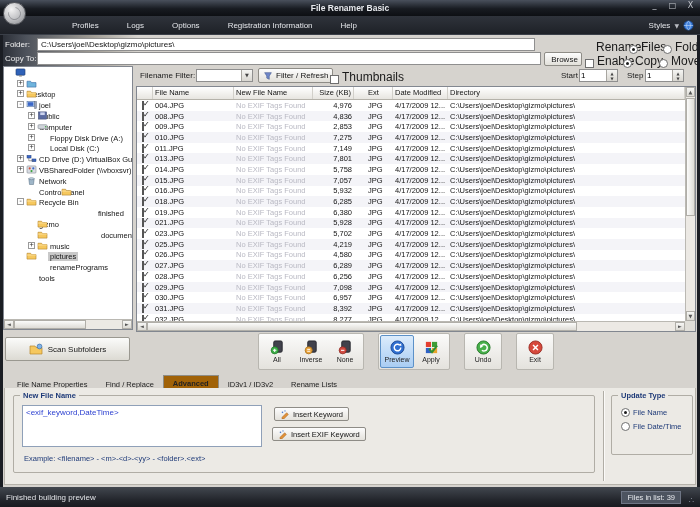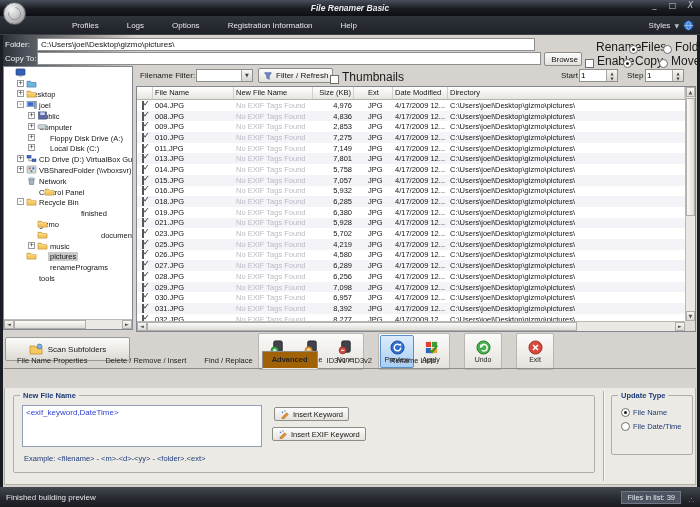--- a/index.html
+++ b/index.html
@@ -2,21 +2,21 @@
 <html><head>
 <meta charset="utf-8">
 <style>
   * { box-sizing:border-box; margin:0; padding:0; }
   html,body { width:700px; height:507px; }
   body { font-family:"Liberation Sans",sans-serif; background:#888; }
   .win { position:relative; width:700px; height:507px; background:#d6d3ce; overflow:hidden; font-size:8px; color:#141414; }
 
   
   .titlebar { position:absolute; left:0; top:0; right:0; height:16px;
-    background:linear-gradient(#49505c,#181b21 55%,#0d0f13);font-style:italic; }
+    background:linear-gradient(#49505c,#181b21 55%,#0d0f13); }
   .title { position:absolute; left:0; right:0; top:2.5px; text-align:center; color:#e8eaee; font-weight:bold; font-size:8.5px; }
   .winbtns { position:absolute; right:5px; top:1px; display:flex; gap:9px; color:#c6c9cf; font-size:8px; font-family:"DejaVu Sans",sans-serif; }
   .winbtn { width:9px; text-align:center; }
 
   .logo { position:absolute; left:3px; top:2px; width:23px; height:23px; border-radius:50%; z-index:9;
     background:radial-gradient(circle at 35% 30%, #f4f4f4, #bcbdc0 55%, #82848a); border:1px solid #595b60; }
   .logo::after { content:""; position:absolute; inset:4px; border-radius:50%;
     border:1.5px solid rgba(110,112,118,.55); border-top-color:transparent; transform:rotate(-35deg); }
 
   
@@ -101,21 +101,21 @@
   
   .actions { position:absolute; left:258px; top:333px; height:37px; display:flex; gap:14px; }
   .agroup { display:flex; border:1px solid #b8b6b0; background:linear-gradient(#fbfbfa,#e4e2dd); border-radius:2px; padding:1px; }
   .abtn { width:34px; display:flex; flex-direction:column; align-items:center; justify-content:center; gap:1px;
     font-size:7px; border:1px solid transparent; border-radius:2px; color:#222; }
   .abtn.active { background:linear-gradient(#dcecfc,#a9cdf3); border:1px solid #5c91c8; }
   .svgicon { display:inline-flex; }
   .svgicon svg { width:100%; height:100%; }
 
   
-  .tabbar { position:absolute; left:4px; top:348px; width:692px; height:21px; display:flex; align-items:flex-end;
+  .tabbar { position:absolute; left:4px; top:372px; width:692px; height:21px; display:flex; align-items:flex-end;
     padding-left:4px; border-bottom:1px solid #8f8d86; }
   .tab { padding:3px 9px 3px; font-size:7.5px; color:#222; margin-bottom:0; }
   .tab.active { background:#a16207; border:1px solid #8f8d86; border-bottom:1px solid #eceae5; font-weight:bold; margin-bottom:-1px; padding-bottom:4px; }
 
   
   .bpanel { position:absolute; left:4px; top:388px; width:692px; height:97px; background:#eceae5; border:1px solid #b5b2aa; border-top:none; }
   .group { position:absolute; border:1px solid #b0ada5; border-radius:2px; }
   .glabel { position:absolute; top:-5px; left:6px; padding:0 3px; color:#1e3a78; font-weight:bold; font-size:7.5px; background:#eceae5; white-space:nowrap; }
   .pattern-box { position:absolute; left:8px; top:9px; width:240px; height:42px; background:#fff; border:1px solid #8fa0b8;
     font:8px "Liberation Sans",sans-serif; color:#2b3fd0; padding:2px 3px; resize:none; outline:none; }
@@ -351,21 +351,21 @@
         <div class="titem" style="padding-left: 13px;">
           <span class="tspacer"></span>
           <span class="svgicon" style="width: 11px; height: 9px;">
             <svg viewBox="0 0 12 10">
               <path d="M3 3h6l-.8 6.5H3.8z" fill="#9fb6c8" stroke="#5a7286" stroke-width=".6"></path>
               <ellipse cx="6" cy="3" rx="3" ry="1.1" fill="#c8d8e4" stroke="#5a7286" stroke-width=".6"></ellipse>
             </svg>
           </span>
           <span class="tlabel">Recycle Bin</span>
         </div>
-        <div class="titem" style="padding-left: 7px; gap: 24px;">
+        <div class="titem" style="padding-left: 24px; gap: 24px;">
           <span class="tspacer"></span>
           <span class="svgicon" style="width: 11px; height: 9px;">
             <svg viewBox="0 0 12 10">
               <path d="M1 2.5h4l1 1.5h5V9H1z" fill="#f6c85e" stroke="#b8862c" stroke-width=".7"></path>
               <path d="M1 4.5h10" stroke="#ffe9ad" stroke-width=".8"></path>
             </svg>
           </span>
           <span class="tlabel">finished</span>
         </div>
         <div class="titem" style="padding-left: 13px;">
@@ -739,21 +739,20 @@
               <path d="M5.4 5.4l5.2 5.2M10.6 5.4l-5.2 5.2" stroke="#fff" stroke-width="1.6"></path>
             </svg>
           </span>
           <span>Exit</span>
         </div>
       </div>
     </div>
 
   <div class="tabbar" id="tabbar">
       <div class="tab">File Name Properties</div>
-      <div class="tab">Delete / Remove / Insert</div>
       <div class="tab">Find / Replace</div>
       <div class="tab active">Advanced</div>
       <div class="tab">ID3v1 / ID3v2</div>
       <div class="tab">Rename Lists</div>
     </div>
 
   <div class="bpanel">
     <div class="group" style="left:8px;top:7px;width:582px;height:78px">
       <span class="glabel">New File Name</span>
       <textarea class="pattern-box" spellcheck="false" style="">&lt;exif_keyword,DateTime&gt;</textarea>

